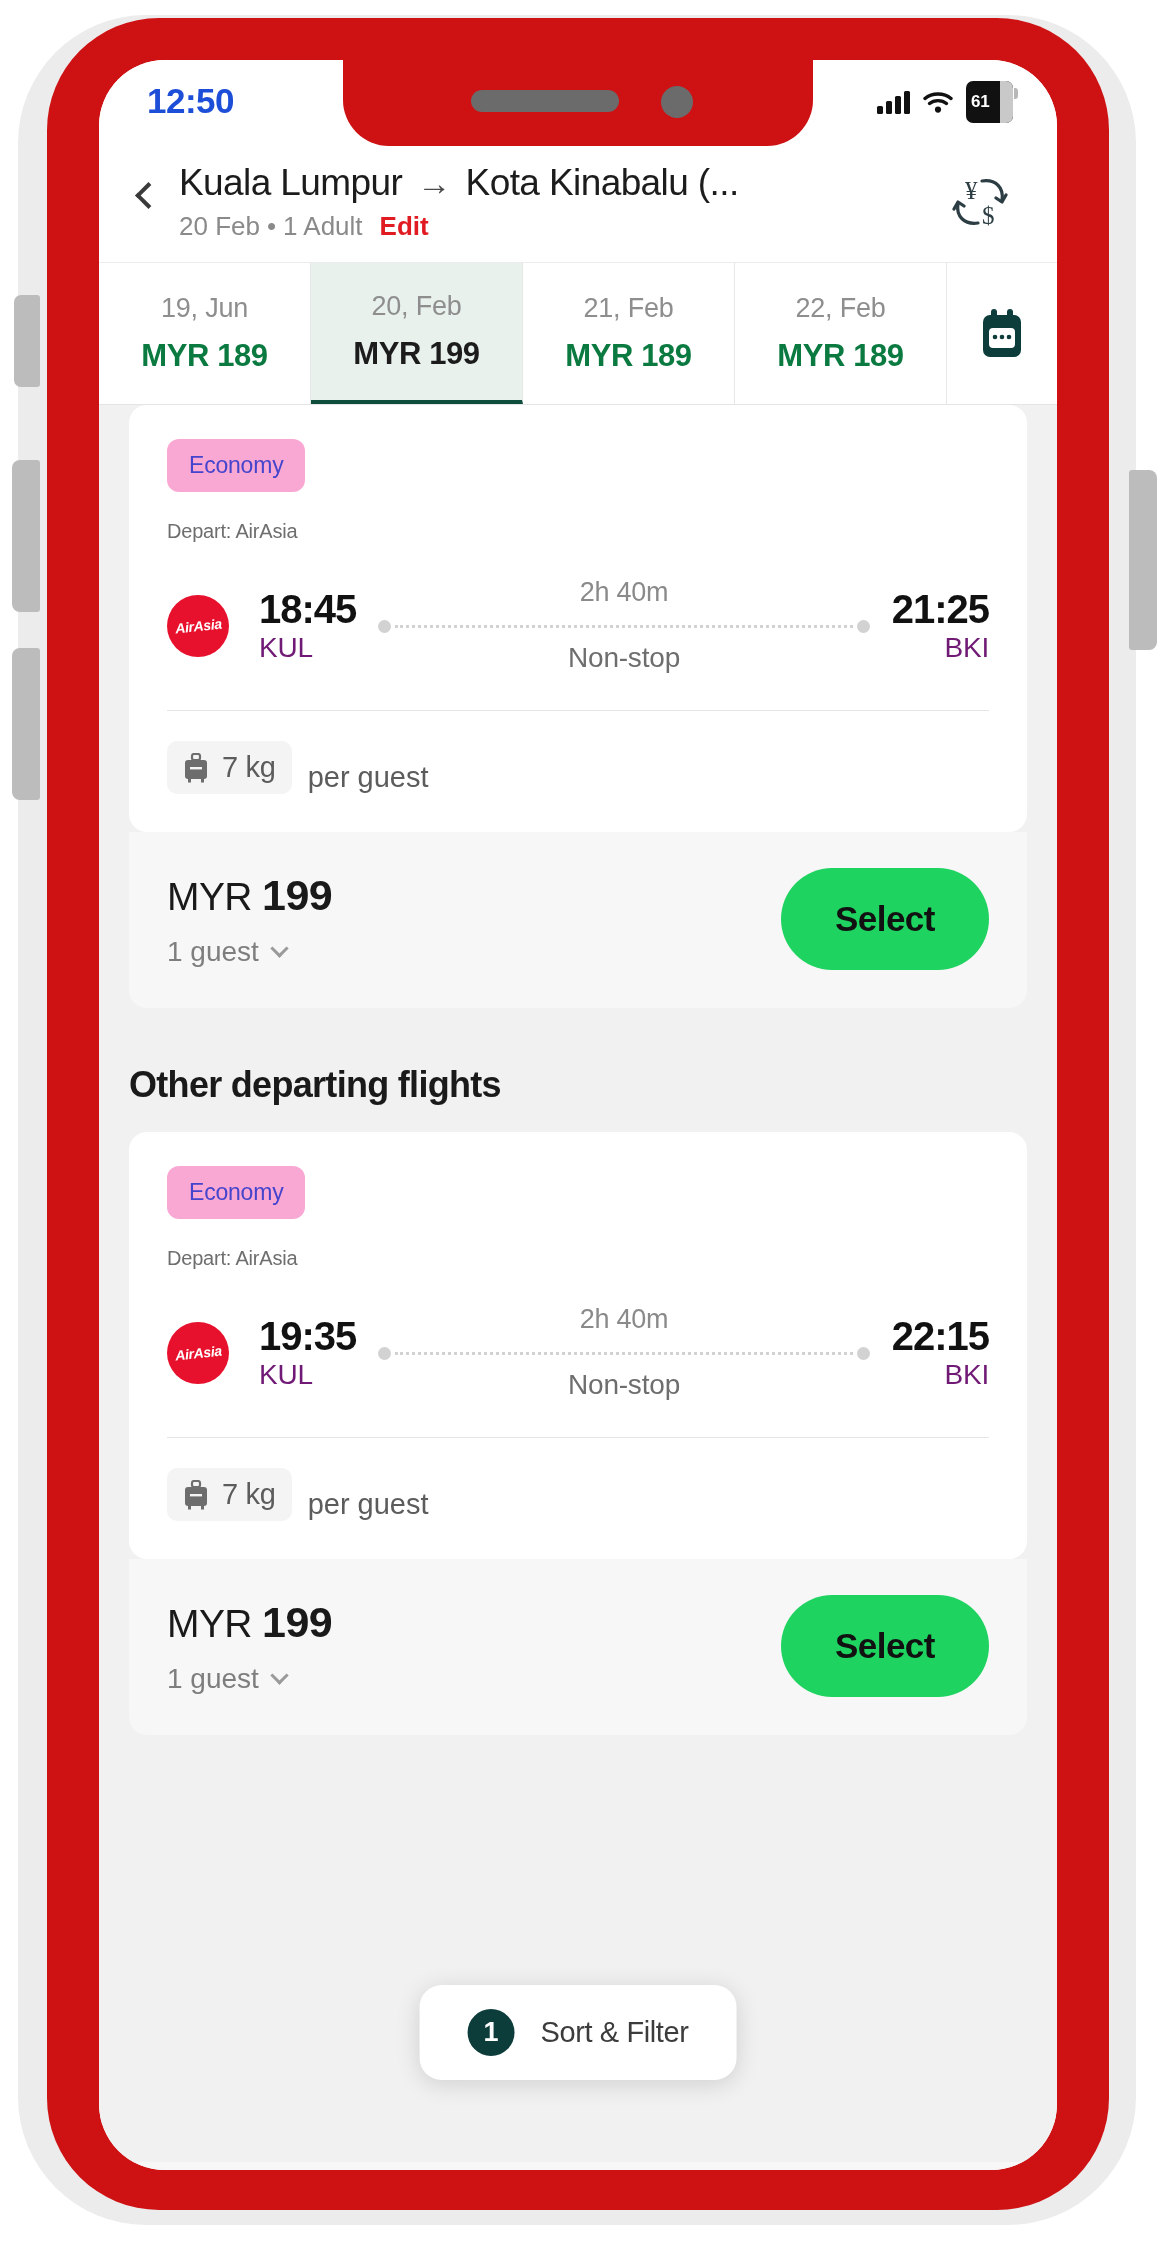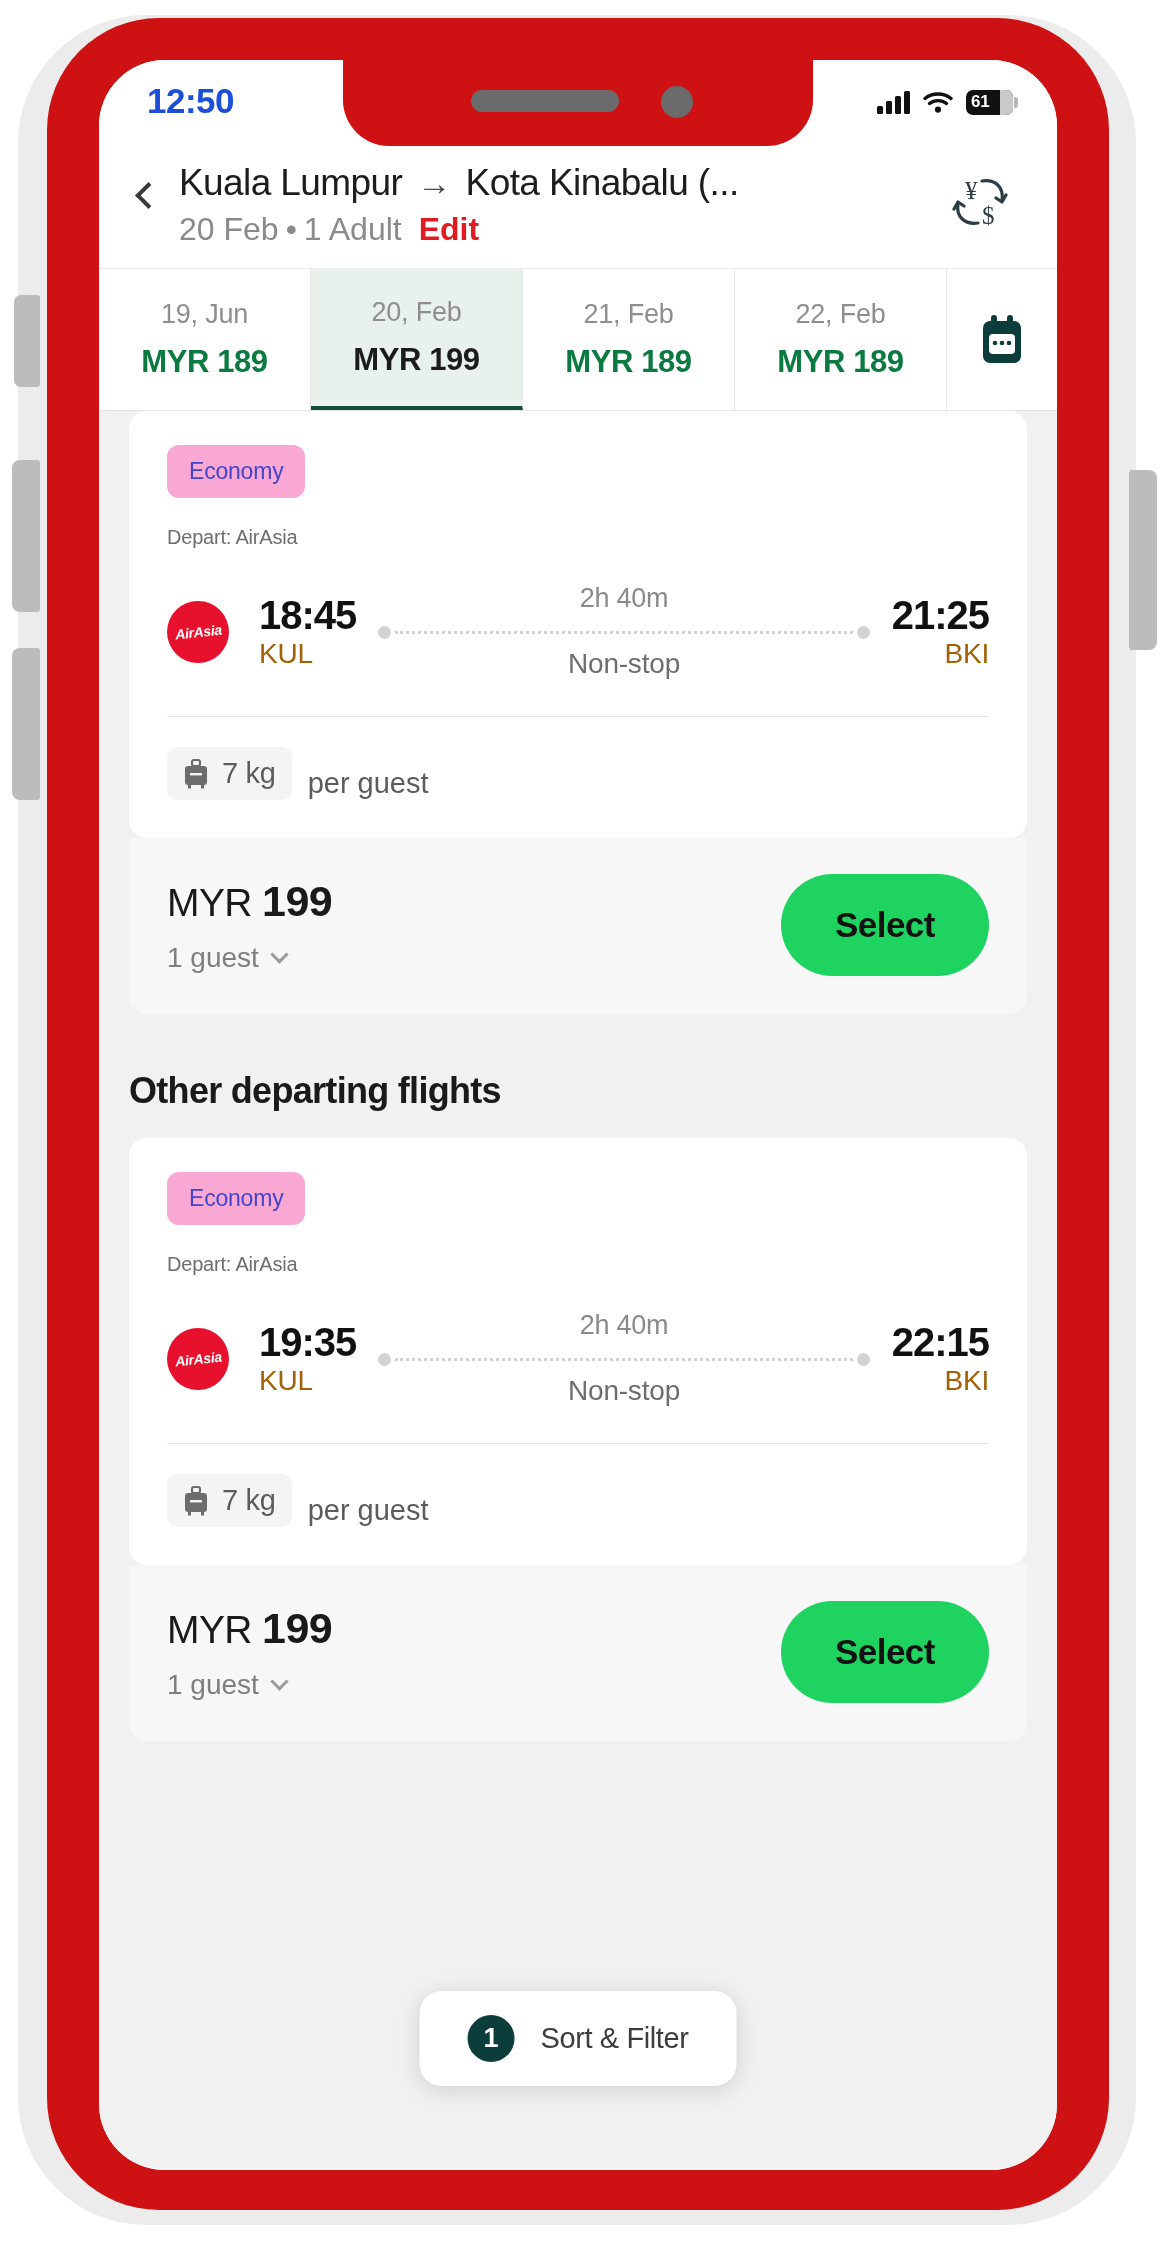--- a/index.html
+++ b/index.html
@@ -92,21 +92,21 @@
   }
   .status-icons { display: flex; align-items: center; gap: 13px; margin-top: -2px; }
   .sig { display: flex; align-items: flex-end; gap: 3px; height: 24px; }
   .sig i { display: block; width: 6px; background: #111; border-radius: 1.5px; }
   .sig i:nth-child(1) { height: 8px; }
   .sig i:nth-child(2) { height: 13px; }
   .sig i:nth-child(3) { height: 18px; }
   .sig i:nth-child(4) { height: 23px; }
   .batt {
     position: relative;
-    width: 47px; height: 25px;
+    width: 47px; height: 42px;
     background: #111;
     border-radius: 7px;
     display: flex; align-items: center; justify-content: flex-start;
     padding-left: 5px;
   }
   .batt .lvl {
     font-size: 17px; font-weight: 700; color: #fff; letter-spacing: -0.3px;
   }
   .batt .tip {
     position: absolute; right: -5px; top: 7px;
@@ -142,21 +142,21 @@
     font-size: 37px; font-weight: 400; color: #1c1c1c;
     letter-spacing: -0.6px;
     white-space: nowrap; overflow: hidden;
     display: flex; align-items: center; gap: 15px;
   }
   .route .arrow {
     font-size: 34px; color: #4a4a4a; font-weight: 300;
   }
   .subline {
     margin-top: 7px;
-    font-size: 32px; color: #8a8a8a;
+    font-size: 26px; color: #8a8a8a;
     display: flex; align-items: center; gap: 7px;
   }
   .edit-link { color: #e11b22; font-weight: 700; margin-left: 10px; }
   .currency-btn {
     width: 86px; flex: 0 0 86px;
     display: flex; align-items: center; justify-content: center;
     padding-top: 12px;
   }
 
   
@@ -229,21 +229,21 @@
     margin-right: 30px;
   }
   .airline-logo span {
     color: #fff; font-size: 14px; font-style: italic; font-weight: 700;
     transform: rotate(-6deg);
     letter-spacing: -0.3px;
   }
   .ep { flex: 0 0 auto; text-align: left; }
   .ep.right { text-align: right; }
   .ep .t { font-size: 40px; font-weight: 700; color: #111; letter-spacing: -1px; }
-  .ep .c { font-size: 28px; color: #a16207; letter-spacing: -0.2px; }
+  .ep .c { font-size: 28px; color: #701a75; letter-spacing: -0.2px; }
   .mid {
     flex: 1;
     display: flex; flex-direction: column; align-items: center;
     padding: 0 22px;
   }
   .mid .dur { font-size: 27px; color: #8a8a8a; letter-spacing: -0.3px; }
   .dotline {
     position: relative;
     width: 100%; height: 14px;
     margin: 11px 0 9px 0;

